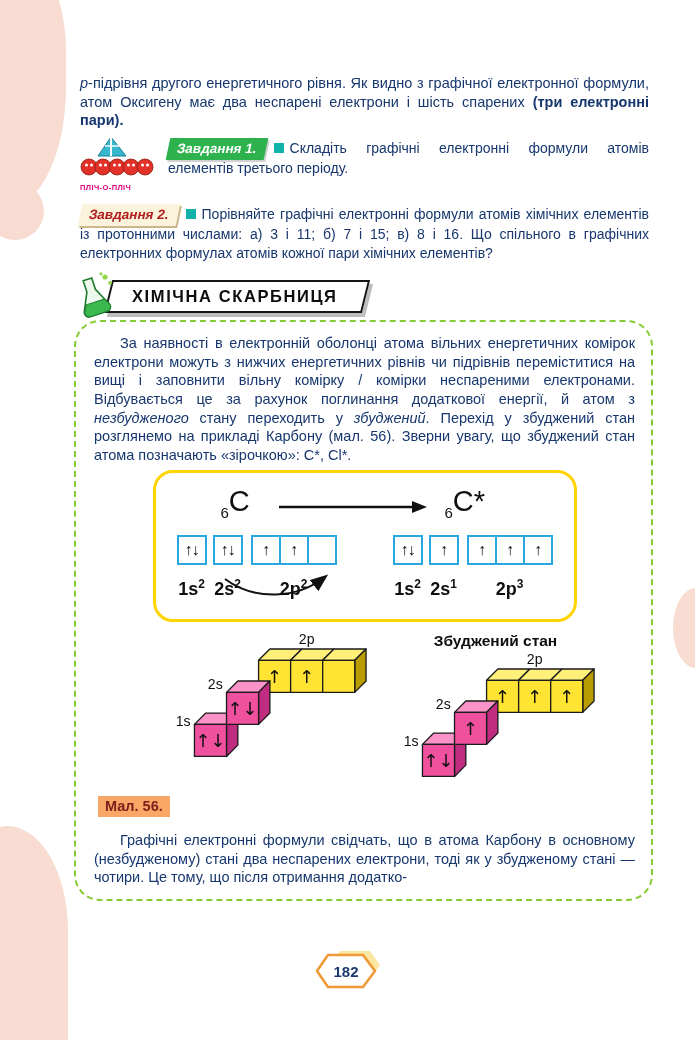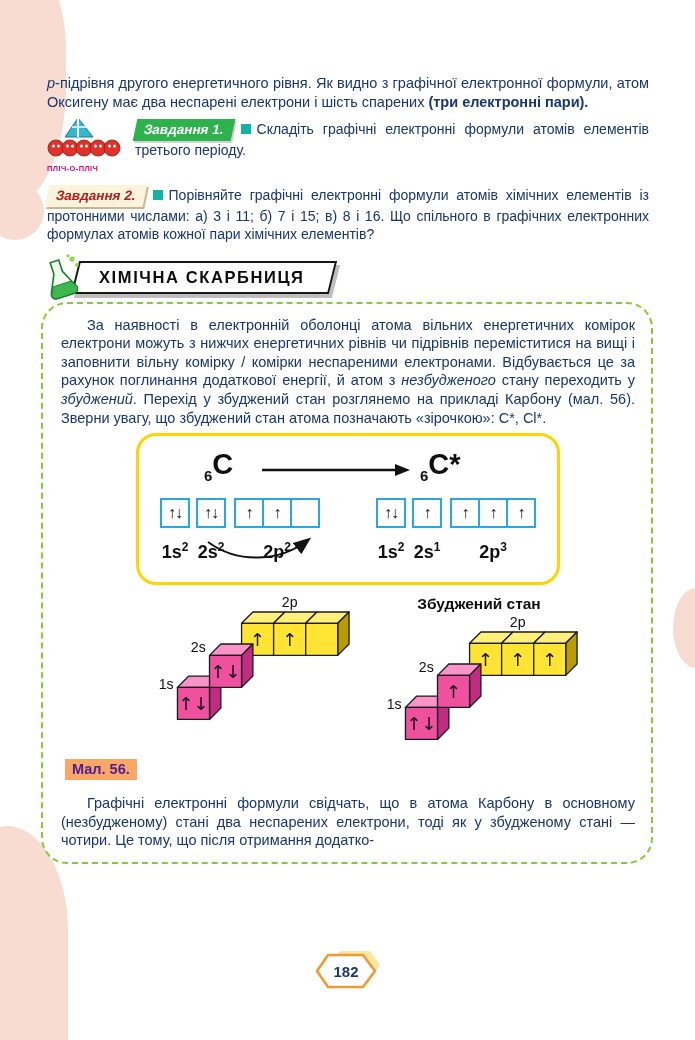--- a/index.html
+++ b/index.html
@@ -6,21 +6,21 @@
   html,body{width:695px;background:#fff}
   .page{position:relative;width:695px;height:1040px;background:#fff;overflow:hidden;
         font-family:"Liberation Sans",sans-serif;color:#17376e}
   
   .blob{position:absolute;background:#f8dcd2;z-index:0}
   .blob-top{left:-34px;top:-46px;width:100px;height:252px;border-radius:0 55% 62% 48% / 0 42% 52% 58%}
   .blob-top2{left:-14px;top:182px;width:58px;height:58px;border-radius:50%}
   .blob-bottom{left:-40px;bottom:-36px;width:108px;height:250px;border-radius:48% 62% 0 0 / 52% 46% 0 0}
   .blob-right{right:-24px;top:588px;width:46px;height:80px;border-radius:50%}
 
-  .content{position:relative;z-index:1;padding:74px 46px 0 47px}
+  .content{position:relative;z-index:1;padding:74px 46px 0 80px}
   p.bodyp{font-size:14.5px;line-height:1.28;text-align:justify}
   p.bodyp em{font-style:italic}
   .intro b{font-weight:bold}
 
   
   .task1-row{display:flex;gap:10px;margin-top:8px;align-items:flex-start}
   .mascot{width:78px;flex:0 0 78px;text-align:left;margin-top:-2px}
   .mascot-label{font-size:7.5px;font-weight:bold;letter-spacing:.4px;color:#e5007e;margin-top:1px}
   .task-text{font-size:14px;line-height:1.32;text-align:justify;flex:1}
   .task-label{display:inline-block;font-weight:bold;font-size:13.5px;padding:2px 9px;margin-right:4px;
@@ -40,24 +40,24 @@
 
   
   .treasury{border:2px dashed #85cb33;border-radius:26px;margin:2px -4px 0 -6px;
             padding:12px 16px 12px 18px;position:relative}
   .treasury .lead{text-indent:26px}
 
   
   .ybox{width:424px;margin:6px auto 0;border:3px solid #ffd400;border-radius:20px;padding:12px 0 12px}
   .ybox-in{width:376px;margin:0 auto;position:relative}
   .sym-row{position:relative;height:44px;color:#0f0f0f}
-  .sym{position:absolute;top:0;font-size:29px;font-weight:700;letter-spacing:0}
+  .sym{position:absolute;top:0;font-size:29px;font-weight:400;letter-spacing:0}
   .sym sub{font-size:15px}
   .sym-left{left:44px}
-  .sym-right{left:260px}
+  .sym-right{left:268px}
   .long-arrow{position:absolute;left:102px;top:15px}
   .cells-row{display:flex;height:30px;margin-top:6px}
   .cell{width:30px;height:30px;border:2px solid #29a8df;background:#fff;display:flex;align-items:center;
         justify-content:center;font-size:16px;font-weight:bold;color:#0f0f0f;letter-spacing:-1px}
   .gap6{margin-right:6px}.gap8{margin-right:8px}.gap56{margin-right:56px}
   .triple{display:flex}
   .triple .cell + .cell{margin-left:-2px}
   .labels-row{position:relative;height:30px;margin-top:12px;font-size:18px;font-weight:700;color:#0f0f0f}
   .olabel{position:absolute;top:0;text-align:center}
   .olabel sup{font-size:12px}
@@ -68,21 +68,21 @@
   
   .figs{display:flex;justify-content:center;gap:24px;margin-top:10px;padding-left:34px}
   .fig{text-align:center}
   .fig-title{font-size:15.5px;font-weight:bold;color:#0e0e0e;margin-bottom:2px}
   .stair .ax{font-size:15px;fill:#101010;font-family:"Liberation Sans",sans-serif}
   .stair .ar{font-size:19px;fill:#101010;text-anchor:middle;dominant-baseline:central;
              font-family:"DejaVu Sans",sans-serif}
 
   
   .cap{display:flex;margin-top:8px;padding:0 4px;font-size:14.5px;font-weight:bold;
-       line-height:1.3;color:#4c1d95}
+       line-height:1.3;color:#7f1d1d}
   .cap-label{background:#f8a766;padding:1px 7px;white-space:nowrap;align-self:flex-start}
   .cap-text{max-width:470px}
 
   .outro{margin-top:14px;text-indent:26px}
 
   
   .badge{position:absolute;left:50%;bottom:44px;transform:translateX(-50%);z-index:2}
   .badge text{font-size:15px;font-weight:bold;fill:#1c3a6e;text-anchor:middle;dominant-baseline:central;
               font-family:"Liberation Sans",sans-serif}
 </style>

